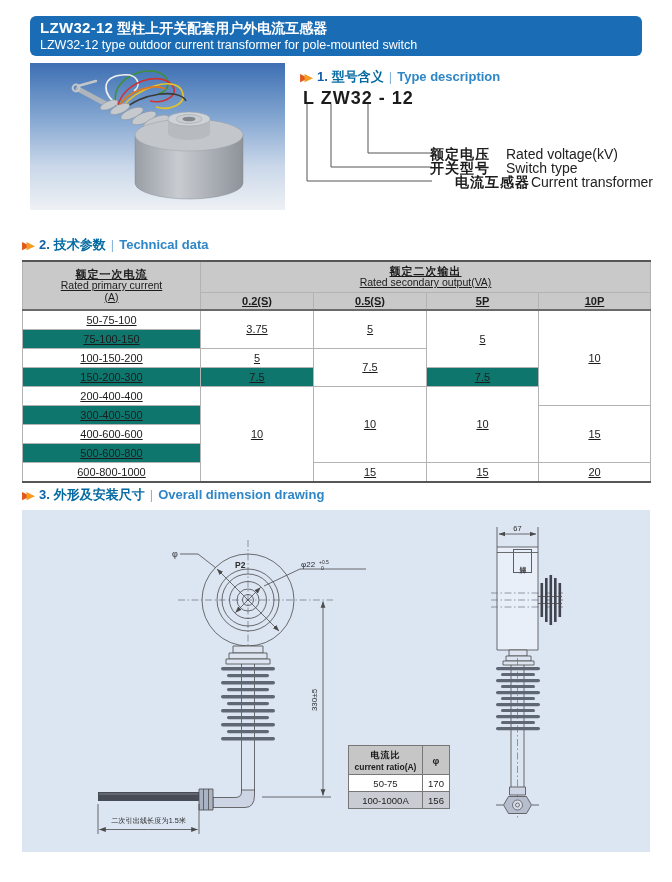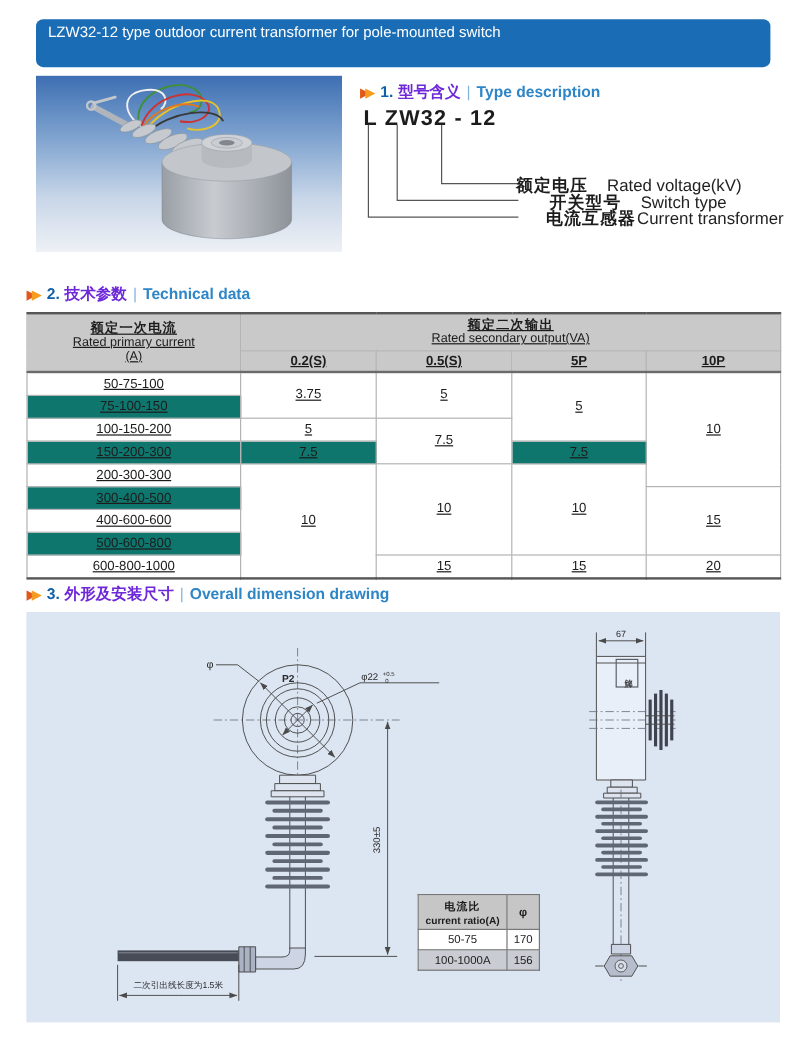--- a/index.html
+++ b/index.html
@@ -11,21 +11,21 @@
               border-radius:6px;color:#fff;padding:3px 0 0 10px;box-sizing:border-box;}
   .header-line1{font-size:14px;font-weight:bold;line-height:18px;white-space:nowrap;}
   .header-line1 .model{font-size:15px;font-weight:800;letter-spacing:.3px;}
   .header-line2{font-size:12.5px;line-height:16px;white-space:nowrap;}
 
   
   .sec-head{position:absolute;font-size:13px;font-weight:bold;white-space:nowrap;}
   .sec-head .arr1{color:#e2581b;font-size:11px;}
   .sec-head .arr2{color:#f59c22;font-size:11px;margin-left:-4px;margin-right:4px;}
   .sec-head .num{color:#1060a8;margin-right:4px;}
-  .sec-head .zh{color:#6d28d9;text-align:center;}
+  .sec-head .zh{color:#0369a1;text-align:center;}
   .sec-head .sep{color:#85b4dc;font-weight:normal;margin:0 5px;}
   .sec-head .en{color:#2e86c7;}
 
   
   .photo{position:absolute;left:30px;top:63px;width:255px;height:147px;}
   .photo svg{display:block;}
 
   
   .model-code{position:absolute;left:303px;top:88px;font-size:18px;font-weight:bold;letter-spacing:1px;}
   .model-tree{position:absolute;left:300px;top:102px;}
@@ -72,20 +72,24 @@
   .fin{fill:#5f6775;}
   .lite{fill:#dde4f0;stroke:#4a4a4a;stroke-width:.8;}
   .dtxt{font-family:"Liberation Sans","DejaVu Sans",sans-serif;fill:#2b2b2b;}
 </style>
 </head>
 <body>
 
 <div class="page">
 
   <div class="header-bar">
+    <div class="header-line1">
+      <span class="model">LZW32-12</span>
+      <span>型柱上开关配套用户外电流互感器</span>
+    </div>
     <div class="header-line2">LZW32-12 type outdoor current transformer for pole-mounted switch</div>
   </div>
 
   <div class="photo">
     <svg width="255" height="147" viewBox="0 0 255 147">
       <defs>
         <linearGradient id="pbg" x1="0" y1="0" x2="0" y2="1">
           <stop offset="0" stop-color="#3d6fb3"></stop>
             <stop offset="0.35" stop-color="#7fa3cf"></stop>
           <stop offset="0.7" stop-color="#c9d7e9"></stop>
@@ -139,21 +143,21 @@
     <g fill="none" stroke="#555" stroke-width="1">
       <path d="M68,2 V51 H132"></path>
       <path d="M31,2 V65 H132"></path>
       <path d="M7,2 V79 H132"></path>
     </g>
   </svg>
   <div class="legend-row" style="top:146px;">
     <span class="lg-zh">额定电压</span>
     <span class="lg-en">Rated voltage(kV)</span>
   </div>
-  <div class="legend-row" style="top:160px;margin-left:28px;">
+  <div class="legend-row" style="top:160px;">
     <span class="lg-zh">开关型号</span>
     <span class="lg-en">Switch type</span>
   </div>
   <div class="legend-row" style="top:174px;padding-left:25px;">
     <span class="lg-zh">电流互感器</span>
     <span class="lg-en">Current transformer</span>
   </div>
 
   <div class="sec-head" style="left:22px;top:236px;">
     <span class="arr1">▶</span><span class="arr2">▶</span><span class="num">2.</span><span class="zh">技术参数</span><span class="sep">|</span><span class="en">Technical data</span>
@@ -201,21 +205,21 @@
           <td class="even">100-150-200</td>
           <td class="even">5</td>
           <td rowspan="2" class="merged">7.5</td>
         </tr>
         <tr>
           <td class="odd">150-200-300</td>
           <td class="odd">7.5</td>
           <td class="odd">7.5</td>
         </tr>
         <tr>
-          <td class="even">200-300-300</td>
+          <td class="even">200-400-400</td>
           <td rowspan="5" class="merged">10</td>
           <td rowspan="4" class="merged">10</td>
           <td rowspan="4" class="merged">10</td>
         </tr>
         <tr>
           <td class="odd">300-400-500</td>
           <td rowspan="3" class="merged">15</td>
         </tr>
         <tr>
           <td class="even">400-600-600</td>

